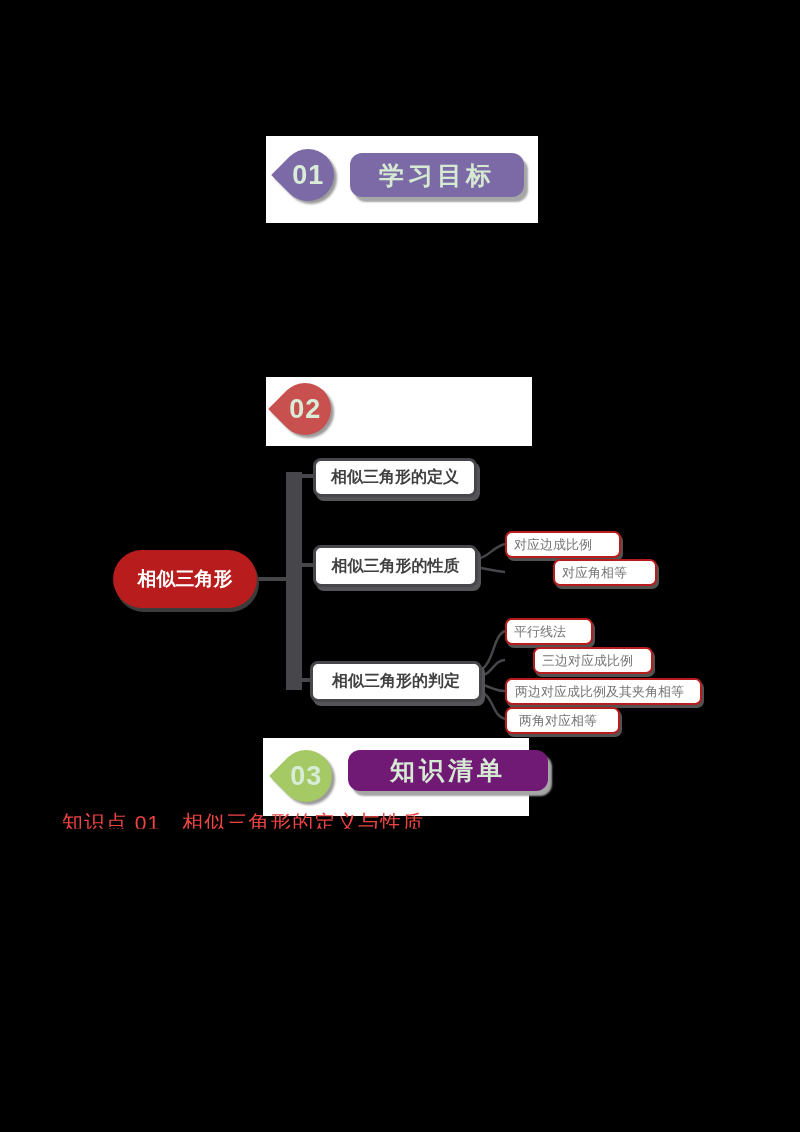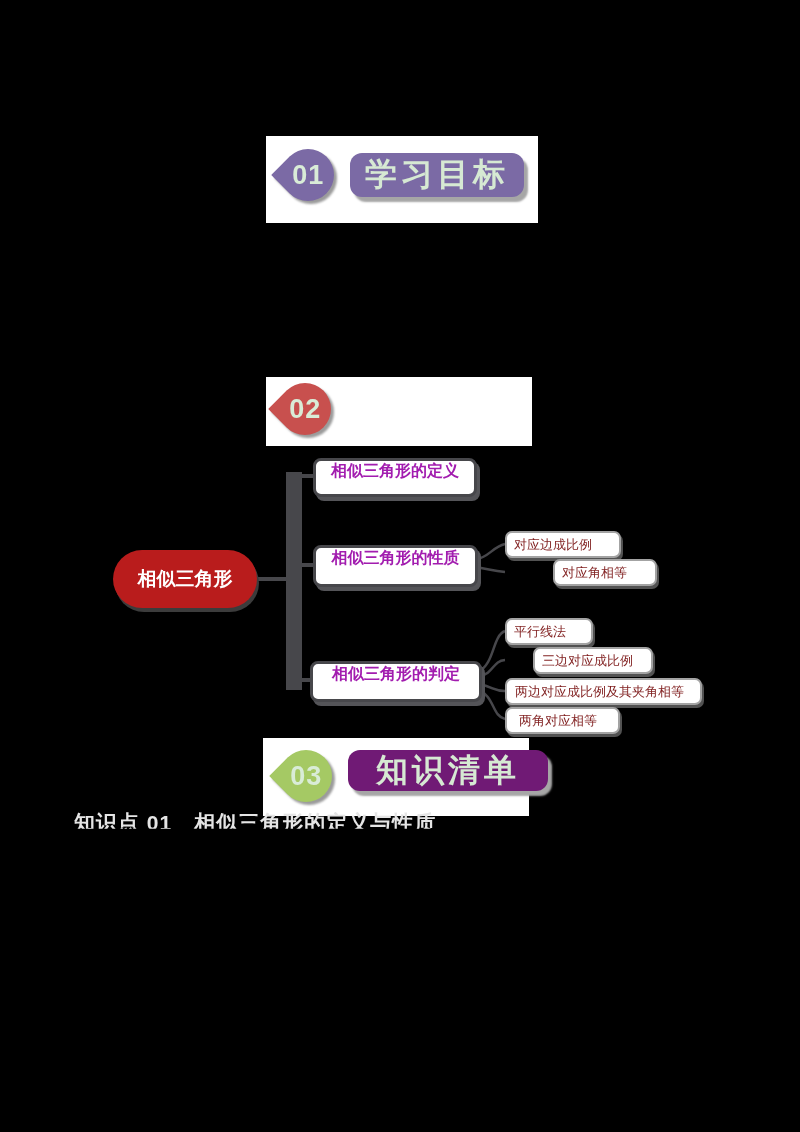--- a/index.html
+++ b/index.html
@@ -20,59 +20,59 @@
   .teardrop span{
     transform:rotate(45deg);font-weight:bold;font-size:27px;color:#d9ecd7;
     letter-spacing:1px;
   }
   #badge1{left:282px;top:149px;} #badge1 .teardrop{background:#7b6aa5;}
   #badge2{left:279px;top:383px;} #badge2 .teardrop{background:#c8504e;}
   #badge3{left:280px;top:750px;} #badge3 .teardrop{background:#a5c964;}
 
   .pill{
     position:absolute;border-radius:12px;display:flex;align-items:center;justify-content:center;
-    color:#d6e9d3;font-weight:bold;font-size:32px;letter-spacing:4px;
+    color:#d6e9d3;font-weight:bold;font-size:25px;letter-spacing:4px;
     box-shadow:4px 5px 2px #a6a6a6;white-space:nowrap;overflow:hidden;
   }
   #pill1{left:350px;top:153px;width:174px;height:44px;background:#7b6aa5;}
   #pill2{left:347px;top:388px;width:176px;height:45px;background:#c8504e;}
   #pill3{left:348px;top:750px;width:200px;height:41px;background:#701a75;}
 
   #root-node{
     position:absolute;left:113px;top:550px;width:144px;height:58px;background:#b91c1c;
     border-radius:29px;display:flex;align-items:center;justify-content:center;
     color:#ffffff;font-weight:bold;font-size:19px;box-shadow:2px 4px 0 #3c3c3c;
     white-space:nowrap;overflow:hidden;
   }
   .node{
     position:absolute;background:#ffffff;border:3px solid #47474b;border-radius:8px;
-    display:flex;align-items:flex-start;justify-content:center;font-weight:bold;font-size:16px;
-    color:#a21caf;box-shadow:3px 4px 0 #545458;white-space:nowrap;overflow:hidden;
+    display:flex;align-items:center;justify-content:center;font-weight:bold;font-size:16px;
+    color:#404040;box-shadow:3px 4px 0 #545458;white-space:nowrap;overflow:hidden;
   }
   #node-def{left:313px;top:458px;width:158px;height:33px;}
   #node-prop{left:313px;top:545px;width:159px;height:36px;}
   #node-judge{left:310px;top:661px;width:166px;height:35px;}
 
   .leaf{
-    position:absolute;background:#ffffff;border:2px solid #a3a3a3;border-radius:7px;
-    display:flex;align-items:center;padding:0 7px;font-size:13px;color:#7f1d1d;
+    position:absolute;background:#ffffff;border:2px solid #b91c1c;border-radius:7px;
+    display:flex;align-items:center;padding:0 7px;font-size:13px;color:#737373;
     box-shadow:2px 3px 0 #525252;height:23px;white-space:nowrap;overflow:hidden;
   }
   #leaf-p0{left:505px;top:531px;width:98px;}
   #leaf-p1{left:505px;top:559px;width:86px;margin-left:48px;}
   #leaf-j0{left:505px;top:618px;width:70px;}
   #leaf-j1{left:533px;top:647px;width:102px;}
   #leaf-j2{left:505px;top:678px;width:178px;padding-left:8px;}
   #leaf-j3{left:505px;top:707px;width:92px;padding-left:12px;}
 
   #connectors{position:absolute;left:0;top:0;}
 
   #knowledge-heading{
-    position:absolute;left:74px;top:812px;font-size:21px;font-weight:bold;
-    color:#e5e5e5;letter-spacing:1px;line-height:1.05;white-space:nowrap;
+    position:absolute;left:62px;top:812px;font-size:21px;font-weight:normal;
+    color:#ef4444;letter-spacing:1px;line-height:1.05;white-space:nowrap;
     clip-path:inset(0 0 24% 0);
   }
 </style>
 </head>
 <body>
 
 <div id="page">
 
   <div class="patch" id="patch1"></div>
   <div class="patch" id="patch2"></div>

